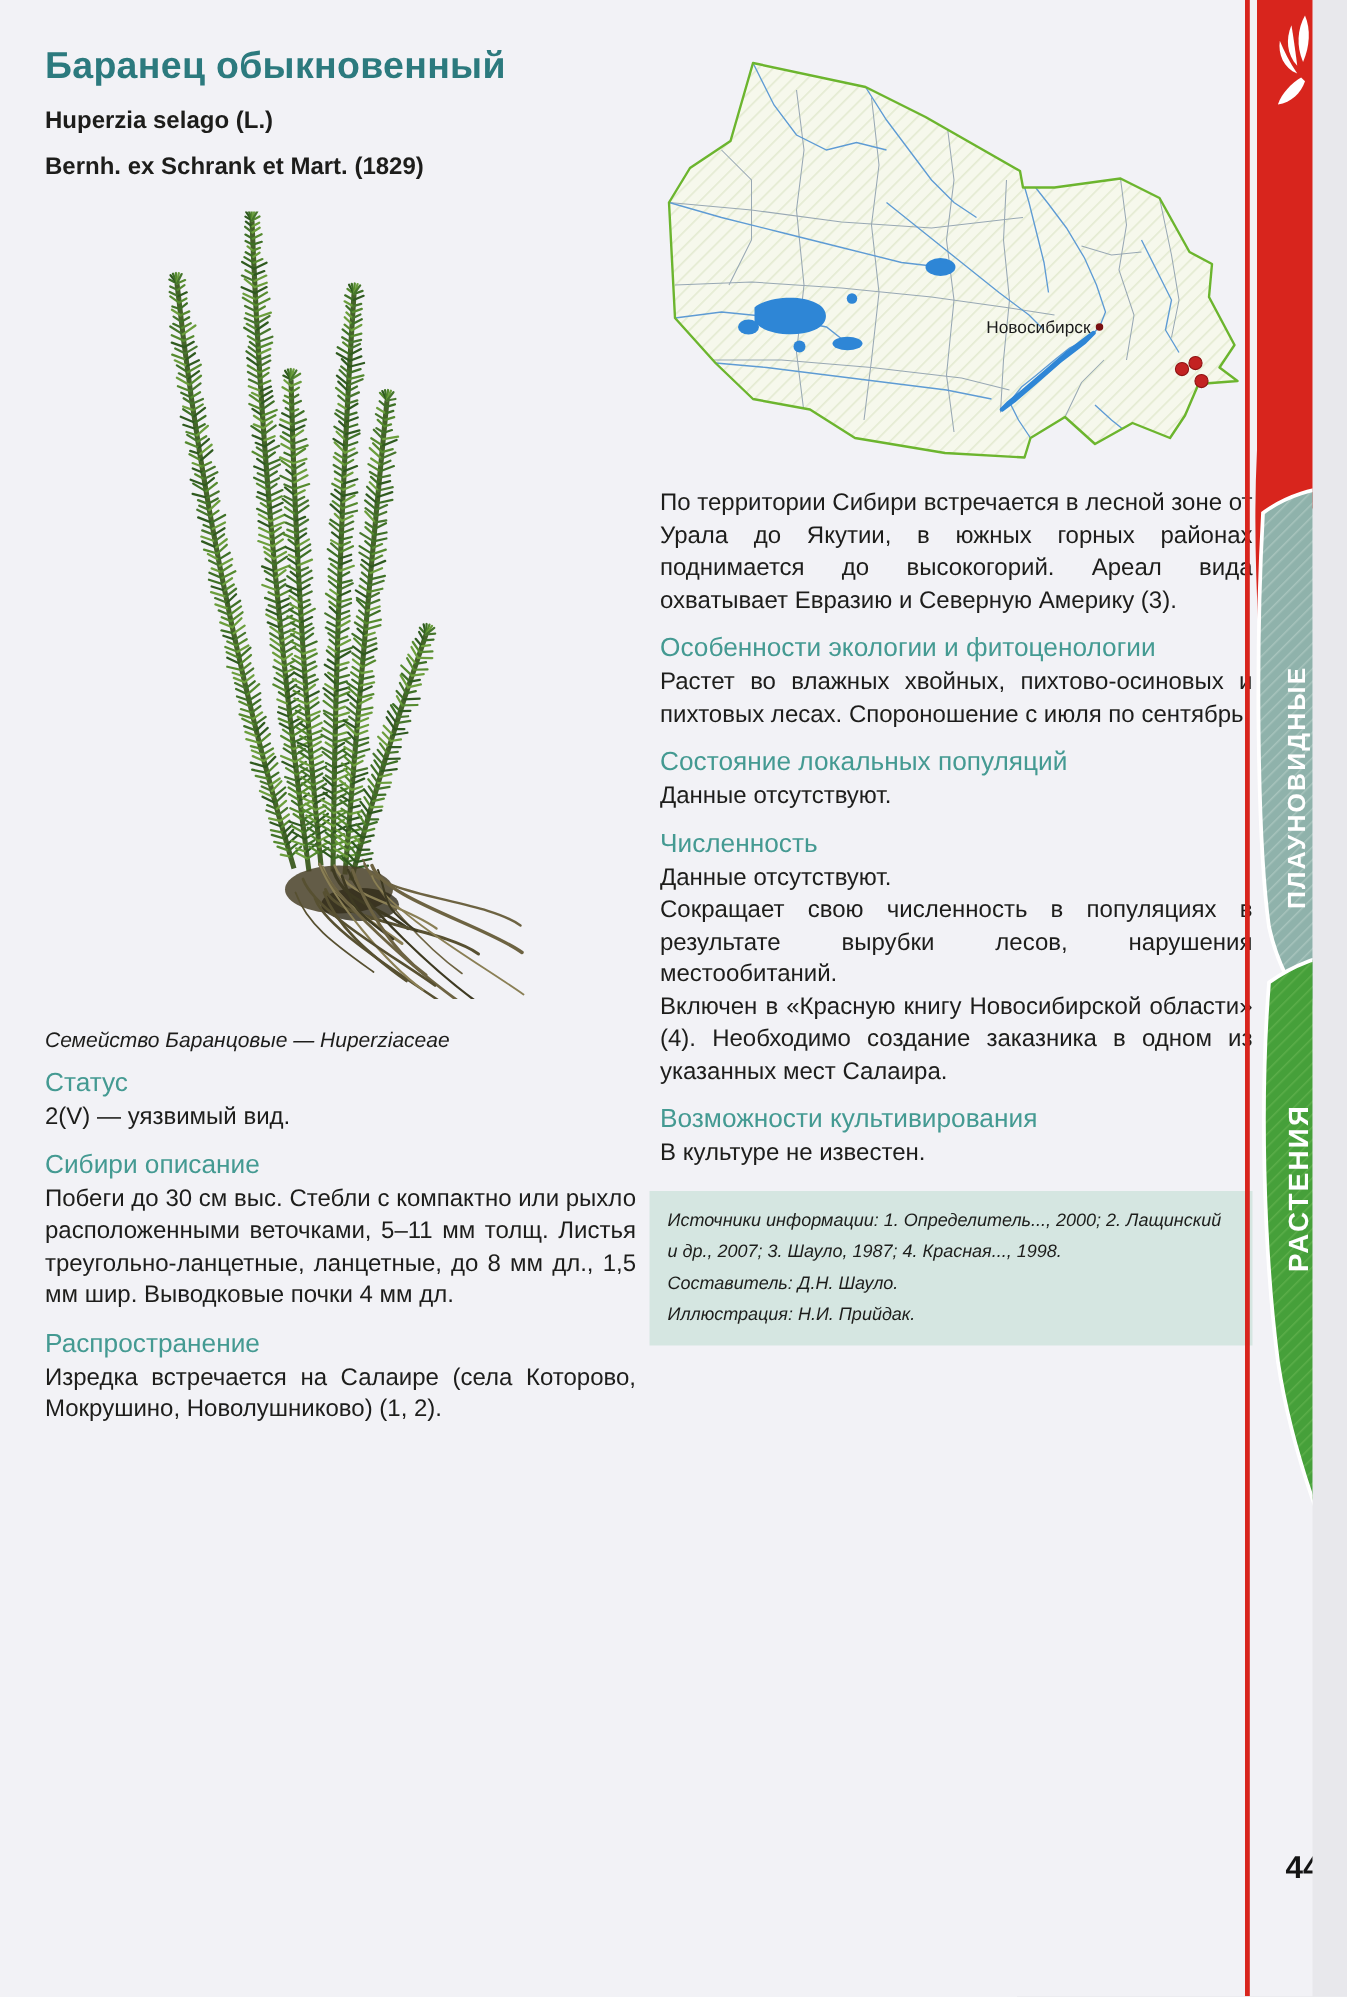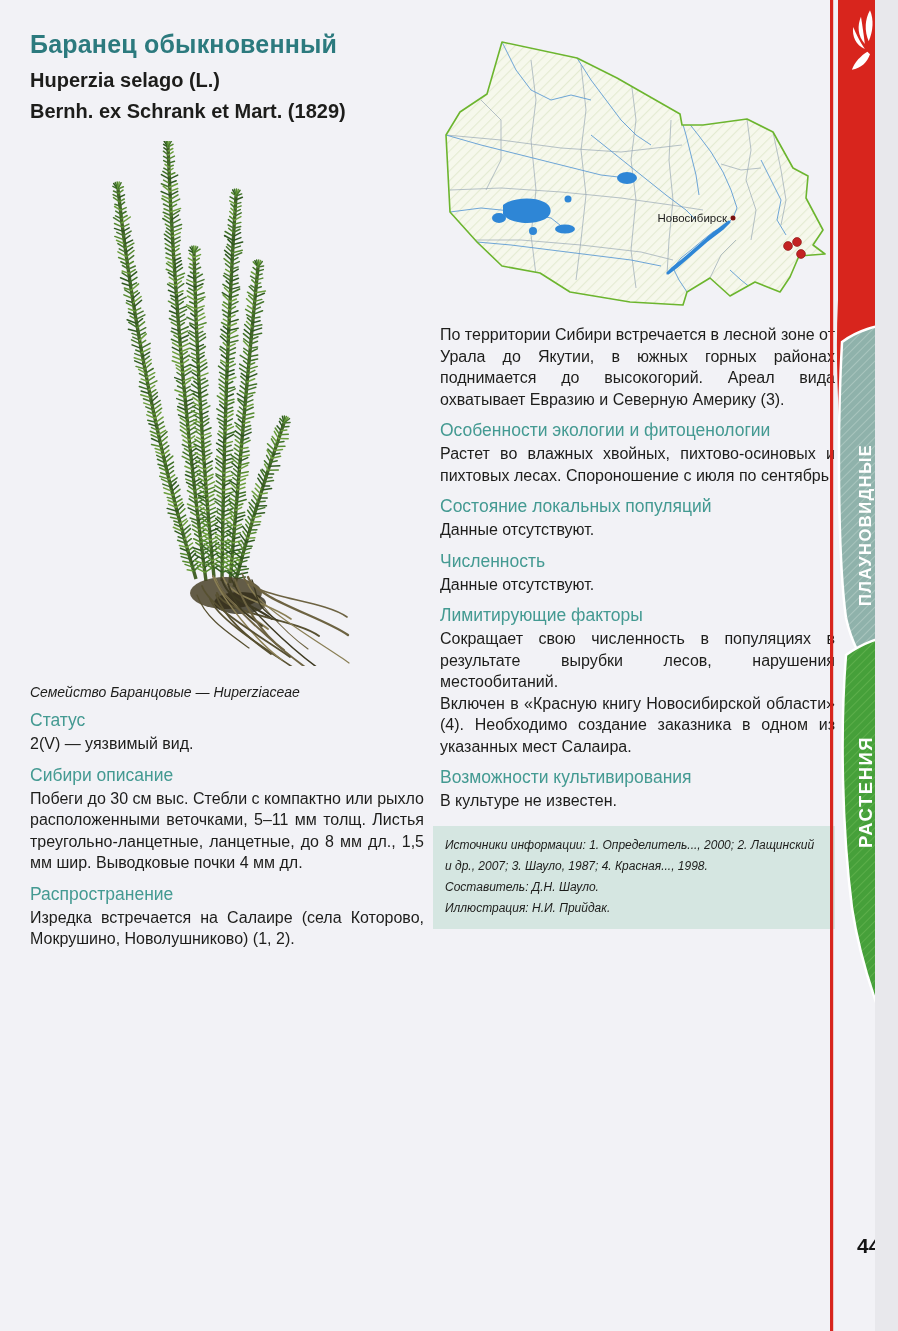--- a/index.html
+++ b/index.html
@@ -10,21 +10,21 @@
     --river_blue:#5e9bd4; --record_red:#c32222;
   }
   *{margin:0;padding:0;box-sizing:border-box;}
   html,body{background:#e8e8ec;}
   .page{position:relative;width:875px;height:1331px;background:var(--page_bg);
     overflow:hidden;font-family:"Liberation Sans","DejaVu Sans",sans-serif;color:var(--text_dark);}
   
   .col-left{position:absolute;left:30px;top:30px;width:394px;}
   .col-right{position:absolute;left:433px;top:40px;width:402px;}
   h1{font-size:25px;font-weight:700;color:var(--title_teal);letter-spacing:.2px;}
-  .latin{font-size:20px;font-weight:700;line-height:31px;margin-top:6px;}
+  .latin{font-size:16px;font-weight:700;line-height:31px;margin-top:6px;}
   .latin div{white-space:nowrap;}
   .plant-wrap{margin:14px 0 0 18px;}
   .family{font-style:italic;font-size:14px;margin:14px 0 4px 0;}
   h3{font-size:17.5px;font-weight:400;color:var(--heading_teal);margin:10px 0 2px 0;}
   p.body{font-size:16px;line-height:21.5px;text-align:justify;}
   .col-right .map-wrap{margin-left:8px;}
   .col-right p.body, .col-right h3{padding-left:7px;}
   .col-right .intro{margin-top:10px;}
   
   .sources{margin-top:14px;background:var(--sources_bg);padding:9px 12px 10px 12px;}
@@ -1157,21 +1157,20 @@
     </section>
     <section>
       <h3>Состояние локальных популяций</h3>
       <p class="body">Данные отсутствуют.</p>
     </section>
     <section>
       <h3>Численность</h3>
       <p class="body">Данные отсутствуют.</p>
     </section>
     <section>
-      <h3>Лимитирующие факторы</h3>
       <p class="body">Сокращает свою численность в популяциях в результате вырубки лесов, нарушения местообитаний.</p>
     </section>
     <section>
       <p class="body">Включен в «Красную книгу Новосибирской области» (4). Необходимо создание заказника в одном из указанных мест Салаира.</p>
     </section>
     <section>
       <h3>Возможности культивирования</h3>
       <p class="body">В культуре не известен.</p>
     </section>
 

